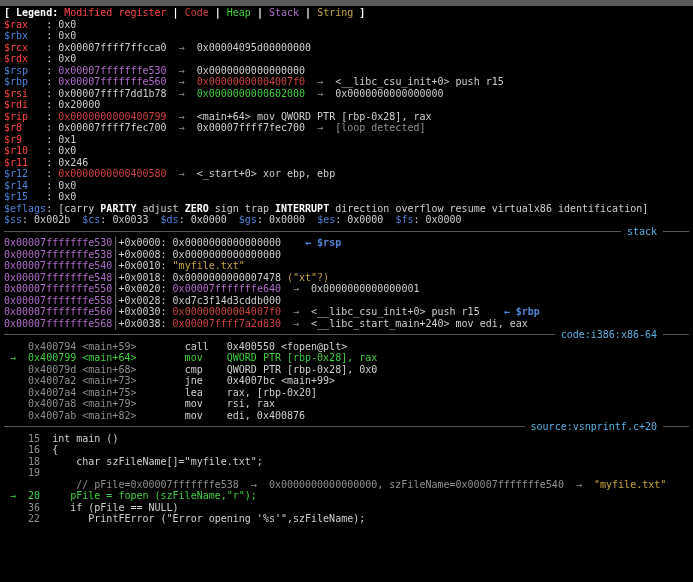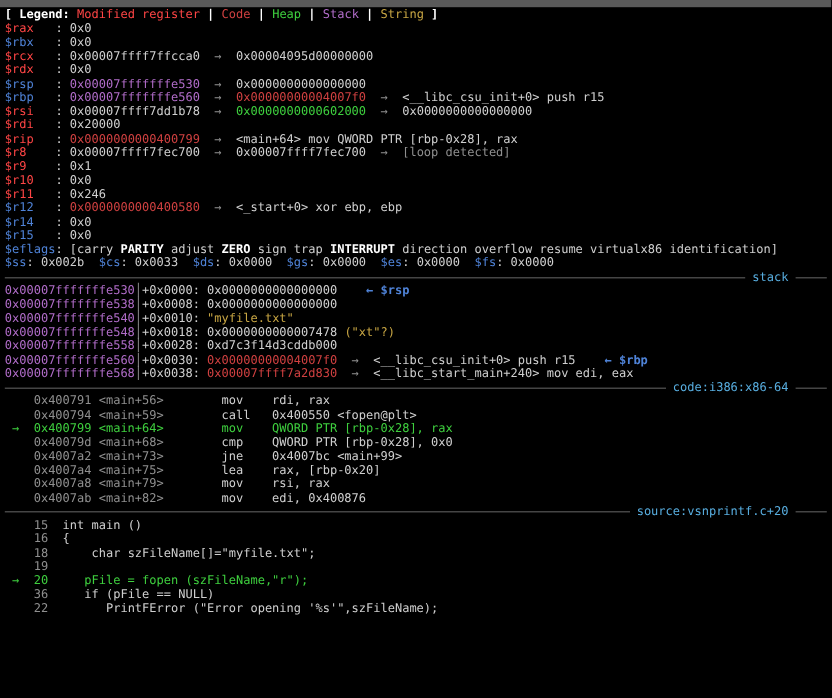--- a/index.html
+++ b/index.html
@@ -51,34 +51,35 @@
       <div class="line"><span class="bl">$r12</span><span class="w">   : </span><span class="rd">0x0000000000400580</span><span class="gy">  →  </span><span class="w">&lt;_start+0&gt; xor ebp, ebp</span></div>
       <div class="line"><span class="bl">$r14</span><span class="w">   : </span><span class="w">0x0</span></div>
       <div class="line"><span class="bl">$r15</span><span class="w">   : </span><span class="w">0x0</span></div>
       <div class="line"><span class="bl">$eflags</span><span class="w">: [</span><span class="w">carry </span><span class="wb">PARITY</span><span class="w"> adjust </span><span class="wb">ZERO</span><span class="w"> sign trap </span><span class="wb">INTERRUPT</span><span class="w"> direction overflow resume virtualx86 identification]</span></div>
       <div class="line"><span class="bl">$ss</span><span class="w">: 0x002b  </span><span class="bl">$cs</span><span class="w">: 0x0033  </span><span class="bl">$ds</span><span class="w">: 0x0000  </span><span class="bl">$gs</span><span class="w">: 0x0000  </span><span class="bl">$es</span><span class="w">: 0x0000  </span><span class="bl">$fs</span><span class="w">: 0x0000</span></div>
       <div class="line sep"><span class="sep-fill"></span><span class="sep-title">stack</span><span class="sep-end"></span></div>
       <div class="line"><span class="pu">0x00007fffffffe530</span><span class="gy">│</span><span class="w">+0x0000: </span><span class="w">0x0000000000000000</span><span class="w">    </span><span class="blb">← $rsp</span></div>
       <div class="line"><span class="pu">0x00007fffffffe538</span><span class="gy">│</span><span class="w">+0x0008: </span><span class="w">0x0000000000000000</span></div>
       <div class="line"><span class="pu">0x00007fffffffe540</span><span class="gy">│</span><span class="w">+0x0010: </span><span class="yl">"myfile.txt"</span></div>
       <div class="line"><span class="pu">0x00007fffffffe548</span><span class="gy">│</span><span class="w">+0x0018: </span><span class="w">0x0000000000007478</span><span class="yl"> ("xt"?)</span></div>
+      <div class="line"><span class="pu">0x00007fffffffe550</span><span class="gy">│</span><span class="w">+0x0020: </span><span class="pu">0x00007fffffffe640</span><span class="gy">  →  </span><span class="w">0x0000000000000001</span></div>
       <div class="line"><span class="pu">0x00007fffffffe558</span><span class="gy">│</span><span class="w">+0x0028: </span><span class="w">0xd7c3f14d3cddb000</span></div>
       <div class="line"><span class="pu">0x00007fffffffe560</span><span class="gy">│</span><span class="w">+0x0030: </span><span class="rd">0x00000000004007f0</span><span class="gy">  →  </span><span class="w">&lt;__libc_csu_init+0&gt; push r15</span><span class="w">    </span><span class="blb">← $rbp</span></div>
       <div class="line"><span class="pu">0x00007fffffffe568</span><span class="gy">│</span><span class="w">+0x0038: </span><span class="rd">0x00007ffff7a2d830</span><span class="gy">  →  </span><span class="w">&lt;__libc_start_main+240&gt; mov edi, eax</span></div>
       <div class="line sep"><span class="sep-fill"></span><span class="sep-title">code:i386:x86-64</span><span class="sep-end"></span></div>
-      <div class="line"><span class="gy">    0x400791 &lt;main+56&gt;        </span><span class="w">mov    rdi, rax</span></div>
       <div class="line"><span class="gy">    0x400794 &lt;main+59&gt;        </span><span class="w">call   0x400550 &lt;fopen@plt&gt;</span></div>
       <div class="line"><span class="gn"> →  0x400799 &lt;main+64&gt;        mov    QWORD PTR [rbp-0x28], rax</span></div>
       <div class="line"><span class="gy">    0x40079d &lt;main+68&gt;        </span><span class="w">cmp    QWORD PTR [rbp-0x28], 0x0</span></div>
       <div class="line"><span class="gy">    0x4007a2 &lt;main+73&gt;        </span><span class="w">jne    0x4007bc &lt;main+99&gt;</span></div>
       <div class="line"><span class="gy">    0x4007a4 &lt;main+75&gt;        </span><span class="w">lea    rax, [rbp-0x20]</span></div>
       <div class="line"><span class="gy">    0x4007a8 &lt;main+79&gt;        </span><span class="w">mov    rsi, rax</span></div>
       <div class="line"><span class="gy">    0x4007ab &lt;main+82&gt;        </span><span class="w">mov    edi, 0x400876</span></div>
       <div class="line sep"><span class="sep-fill"></span><span class="sep-title">source:vsnprintf.c+20</span><span class="sep-end"></span></div>
       <div class="line"><span class="gy">    15  </span><span class="w">int main ()</span></div>
       <div class="line"><span class="gy">    16  </span><span class="w">{</span></div>
       <div class="line"><span class="gy">    18  </span><span class="w">    char szFileName[]="myfile.txt";</span></div>
       <div class="line"><span class="gy">    19  </span></div>
+      <div class="line"><span class="gy">            // pFile=0x00007fffffffe538  →  0x0000000000000000, szFileName=0x00007fffffffe540  →  </span><span class="yl">"myfile.txt"</span></div>
       <div class="line"><span class="gn"> →  20     pFile = fopen (szFileName,"r");</span></div>
       <div class="line"><span class="gy">    36     </span><span class="w">if (pFile == NULL)</span></div>
       <div class="line"><span class="gy">    22        </span><span class="w">PrintFError ("Error opening '%s'",szFileName);</span></div>
     </div>
 </div>
 
 </body></html>

